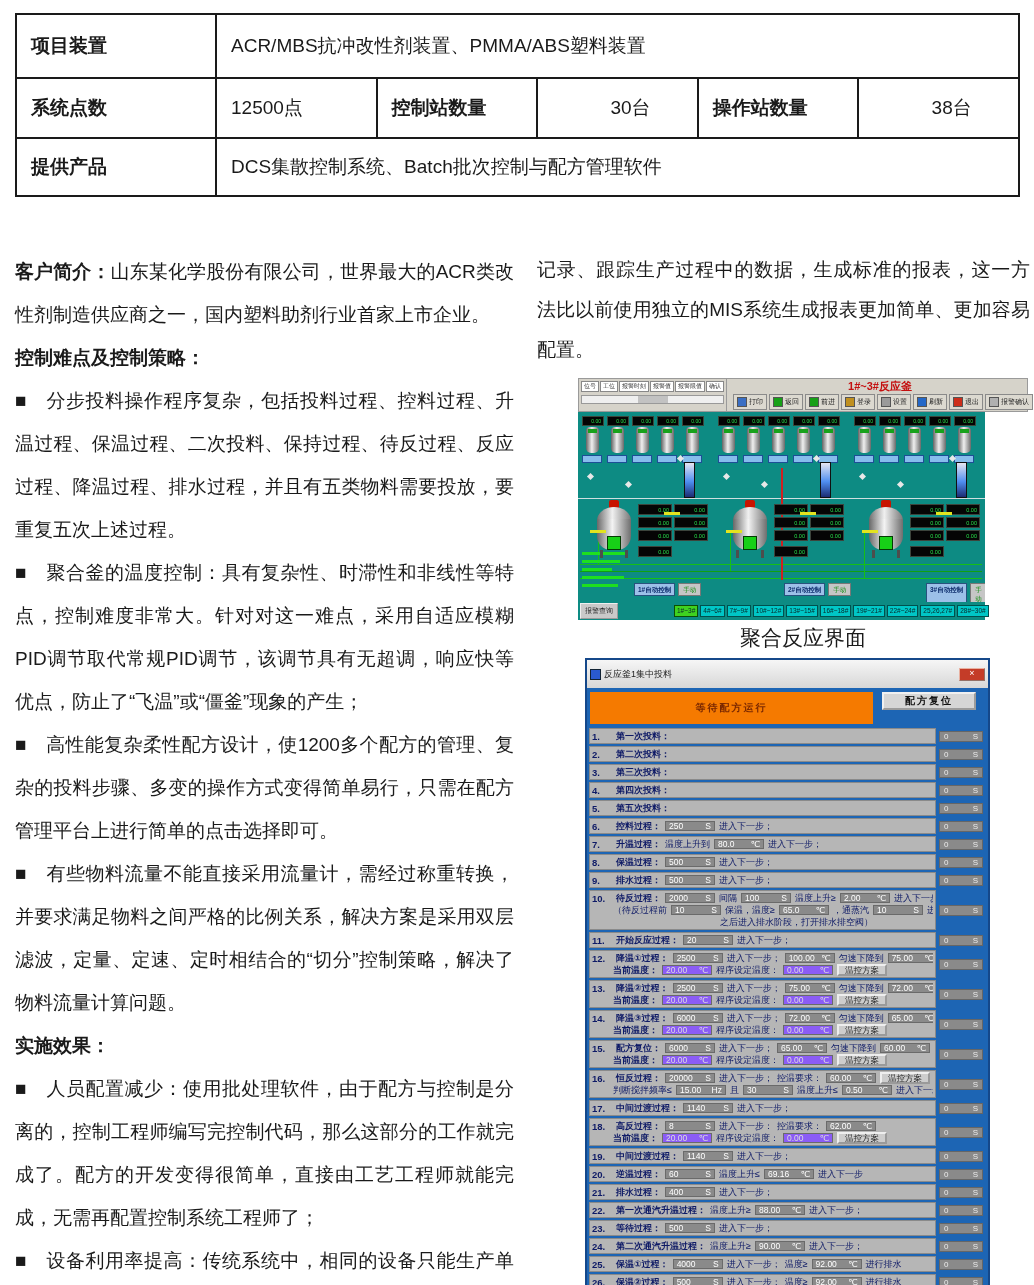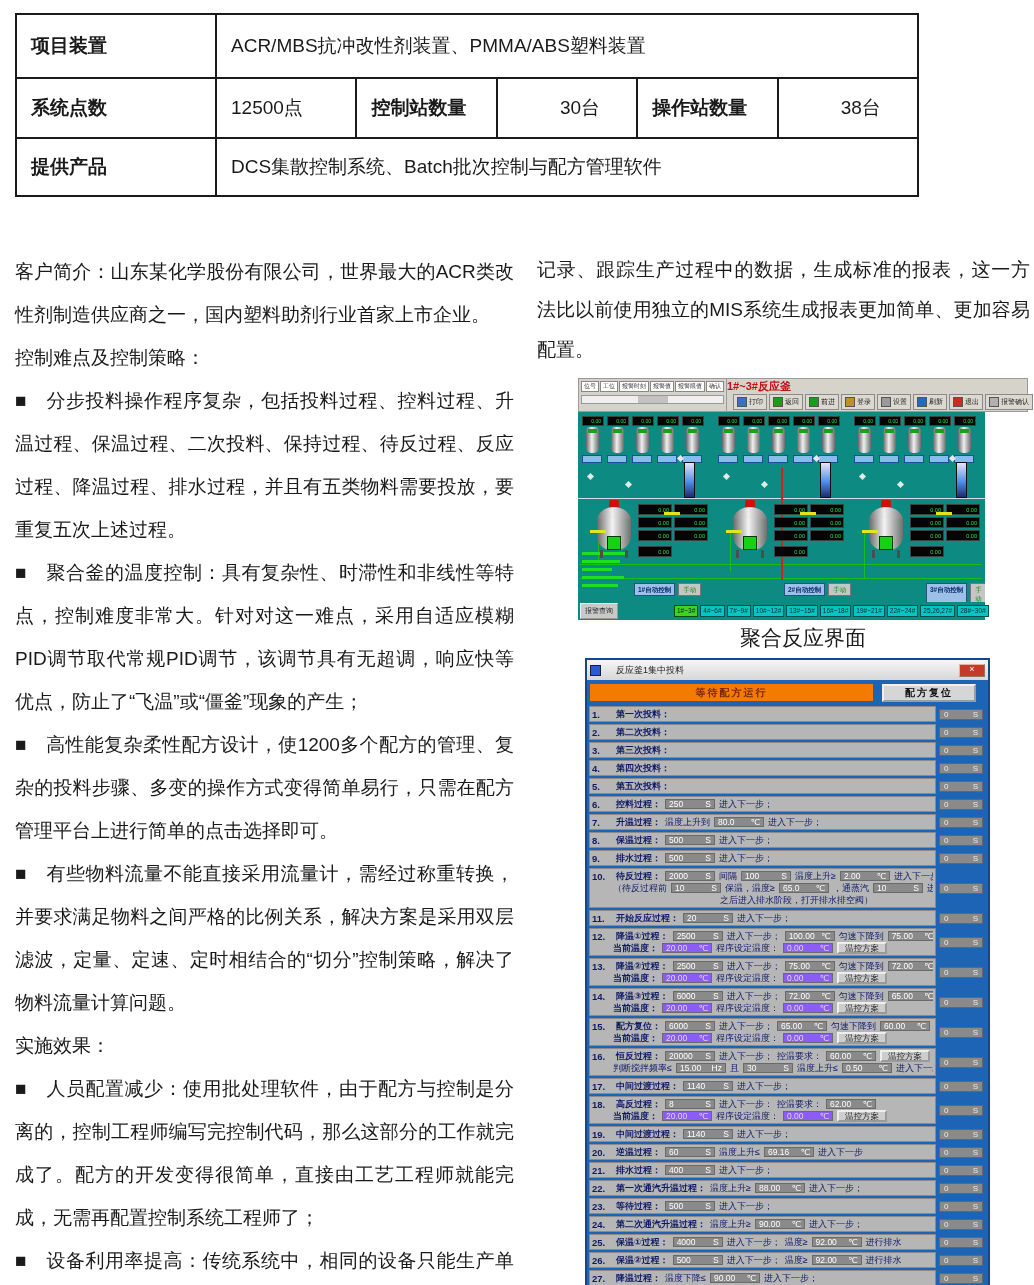--- a/index.html
+++ b/index.html
@@ -1,40 +1,40 @@
 <!DOCTYPE html>
 <html><head>
 <meta charset="utf-8">
 <style>
   html,body{margin:0;padding:0;background:#fff;}
   .page{position:relative;width:1034px;height:1285px;background:#fff;overflow:hidden;
         font-family:"Liberation Sans","DejaVu Sans",sans-serif;color:#1a1a1a;}
   
-  .spec-table{position:absolute;left:15px;top:13px;width:904px;border-collapse:collapse;table-layout:fixed;}
+  .spec-table{position:absolute;left:15px;top:13px;width:1005px;border-collapse:collapse;table-layout:fixed;}
   .spec-table td{border:2px solid #1a1a1a;font-size:19px;padding:0 14px;vertical-align:middle;}
   .spec-table .lbl-cell{font-weight:bold;}
   .spec-table .ctr{text-align:center;padding-left:40px;}
   .r1{height:64px}.r2{height:60px}.r3{height:58px}
   
   .col-left{position:absolute;left:15px;top:250px;width:499px;font-size:19px;line-height:43px;text-align:justify;}
   .col-left p,.col-right p{margin:0;}
-  .bold{font-weight:normal;}
+  .bold{font-weight:bold;}
   .col-right{position:absolute;left:530px;top:250px;width:500px;}
   .col-right .para{font-size:19px;line-height:40px;text-align:justify;margin-left:7px;}
   .caption{font-size:21px;text-align:center;color:#1a1a1a;}
   
   .hmi{margin:8px 0 0 48px;width:450px;}
   .hmi-toolbar{height:34px;background:#d6d3ca;border:1px solid #9a9a9a;display:flex;position:relative;box-sizing:border-box;}
   .alarm-strip{width:218px;border-right:1px solid #9a9a9a;padding:2px 2px 0 2px;box-sizing:border-box;}
   .acells{display:flex;gap:1px;}
   .acell{background:#fff;border:1px solid #888;font-size:6px;color:#333;height:9px;line-height:9px;padding:0 2px;white-space:nowrap;overflow:hidden;}
   .ascroll{margin-top:3px;height:7px;background:#efefef;border:1px solid #999;position:relative;}
   .ascroll i{position:absolute;left:40%;top:0;width:30px;height:100%;background:#c2c2c2;display:block;}
   .tb-right{flex:1;position:relative;padding-right:70px;}
-  .hmi-title{color:#c40f0f;font-weight:bold;font-size:11px;text-align:left;height:14px;line-height:14px;}
+  .hmi-title{color:#c40f0f;font-weight:bold;font-size:11px;text-align:center;height:14px;line-height:14px;}
   .tb-buttons{display:flex;gap:2px;padding:1px 0 0 6px;}
   .tb-btn{height:14px;border:1px solid #8a8a8a;background:#dcd9d0;font-size:7px;color:#222;display:flex;align-items:center;gap:2px;padding:0 3px;white-space:nowrap;}
   .tb-icon{width:8px;height:8px;display:inline-block;border:1px solid #555;}
   .hmi-main{width:407px;height:190px;background:#0d8b83;position:relative;overflow:hidden;}
   .hmi-group{position:absolute;top:0;width:134px;height:190px;}
   .vessel-unit{position:absolute;top:4px;width:24px;}
   .readout{width:22px;height:10px;background:#040404;border:1px solid #3a463a;color:#27e04a;font-size:5px;line-height:9px;text-align:right;padding-right:2px;box-sizing:border-box;}
   .vessel{width:13px;height:26px;margin:1px 0 0 4px;background:linear-gradient(90deg,#636363,#efefef 45%,#6a6a6a);border-radius:4px 4px 5px 5px;position:relative;}
   .vessel::before{content:"";position:absolute;top:2px;left:2px;right:2px;height:4px;background:#18a21c;}
   .chip{width:18px;height:6px;background:#86bdec;border:1px solid #1d4e96;margin-top:2px;}
@@ -56,26 +56,26 @@
   .ctl{position:absolute;top:171px;display:flex;gap:3px;}
   .ctl-label{background:#9cc0e8;border:1px solid #28527e;color:#0a2a6a;font-size:6.5px;line-height:9px;padding:1px 3px;font-weight:bold;white-space:nowrap;}
   .ctl-state{background:#c6c6c6;border:1px solid #777;color:#0a8a0a;font-size:6.5px;line-height:9px;padding:1px 4px;}
   .hmi-bottom{width:407px;height:18px;background:#0d8b83;display:flex;align-items:center;padding:0 2px;box-sizing:border-box;}
   .alarm-btn{background:#c9c9c9;border:1px outset #eee;font-size:7px;color:#222;padding:2px 4px;white-space:nowrap;}
   .tabs{display:flex;gap:2px;margin-left:56px;}
   .tab{background:#00c6c6;border:1px solid #00514e;color:#062a2a;font-size:6.5px;line-height:8px;padding:1px 2px;white-space:nowrap;}
   .tab.active{background:#3fd21f;border-color:#0c4d06;}
   
   .dialog{margin:6px 0 0 55px;width:405px;background:#1d65b4;border:2px solid #15488a;box-sizing:border-box;}
-  .dlg-title{height:20px;background:linear-gradient(#f6f6f6,#d7d7d7);display:flex;align-items:center;gap:15px;padding:0 3px;font-size:9px;color:#222;}
+  .dlg-title{height:28px;background:linear-gradient(#f6f6f6,#d7d7d7);display:flex;align-items:center;gap:3px;padding:0 3px;font-size:9px;color:#222;}
   .dlg-icon{width:9px;height:9px;background:#2a5ad0;border:1px solid #123;display:inline-block;}
   .dlg-close{margin-left:auto;width:24px;height:11px;background:#c43c28;border:1px outset #e8b0a0;color:#fff;font-size:9px;line-height:9px;text-align:center;}
   .dlg-body{padding:3px 2px 2px 2px;}
   .dlg-topbar{display:flex;gap:9px;margin:1px 1px 4px 1px;}
-  .banner{width:283px;height:17px;background:#f57a00;color:#7a2800;font-weight:bold;font-size:10px;display:flex;align-items:center;justify-content:center;letter-spacing:2px;}
+  .banner{width:283px;height:32px;background:#f57a00;color:#7a2800;font-weight:bold;font-size:10px;display:flex;align-items:center;justify-content:center;letter-spacing:2px;}
   .reset-btn{width:94px;height:18px;background:#d6d6d6;border:2px outset #f0f0f0;font-weight:bold;font-size:10px;color:#111;display:flex;align-items:center;justify-content:center;letter-spacing:2px;box-sizing:border-box;}
   .dlg-row{display:flex;margin-bottom:2px;}
   .row-main{flex:1;background:#b6b6b6;border:1px solid #8a8a8a;padding:1px 2px;overflow:hidden;}
   .row-line{display:flex;align-items:center;height:12px;gap:4px;font-size:9px;color:#0e1a66;white-space:nowrap;overflow:hidden;}
   .row-line.indent{padding-left:21px;}
   .row-line.indent2{padding-left:128px;}
   .row-num{font-weight:bold;width:20px;flex:none;font-size:9.5px;}
   .tlbl{font-weight:bold;}
   .pbox{background:#8a8a8a;color:#fff;border:1px solid #6a6a6a;height:10px;min-width:50px;display:inline-flex;justify-content:space-between;align-items:center;padding:0 3px;font-size:8.5px;box-sizing:border-box;flex:none;}
   .pbox.dis{background:#8b5cf6;color:#dedede;}

